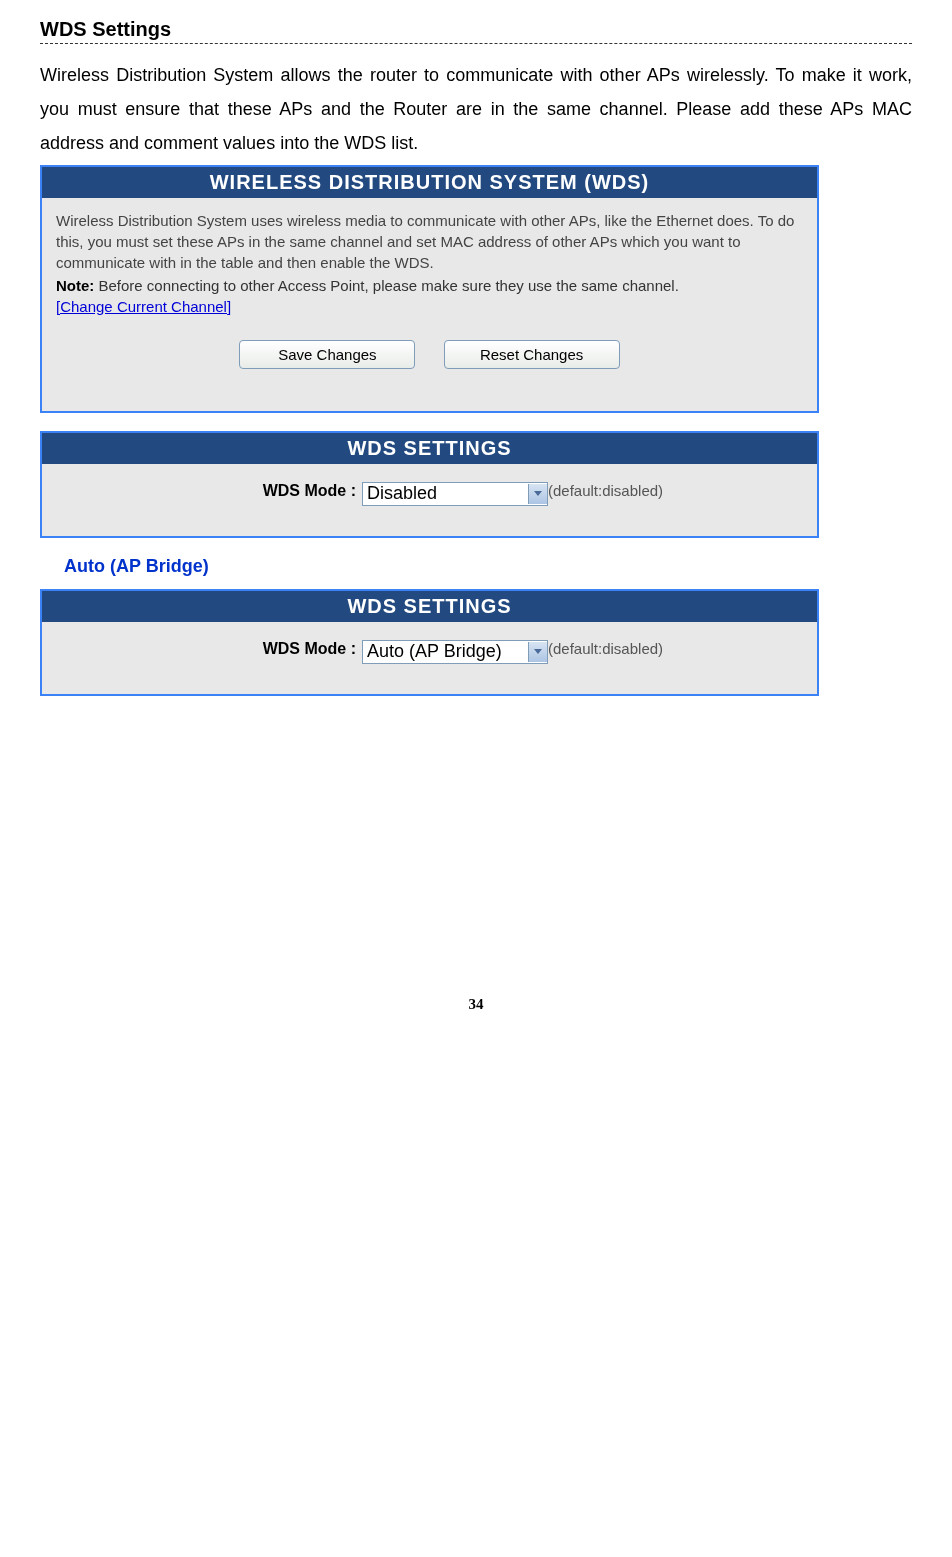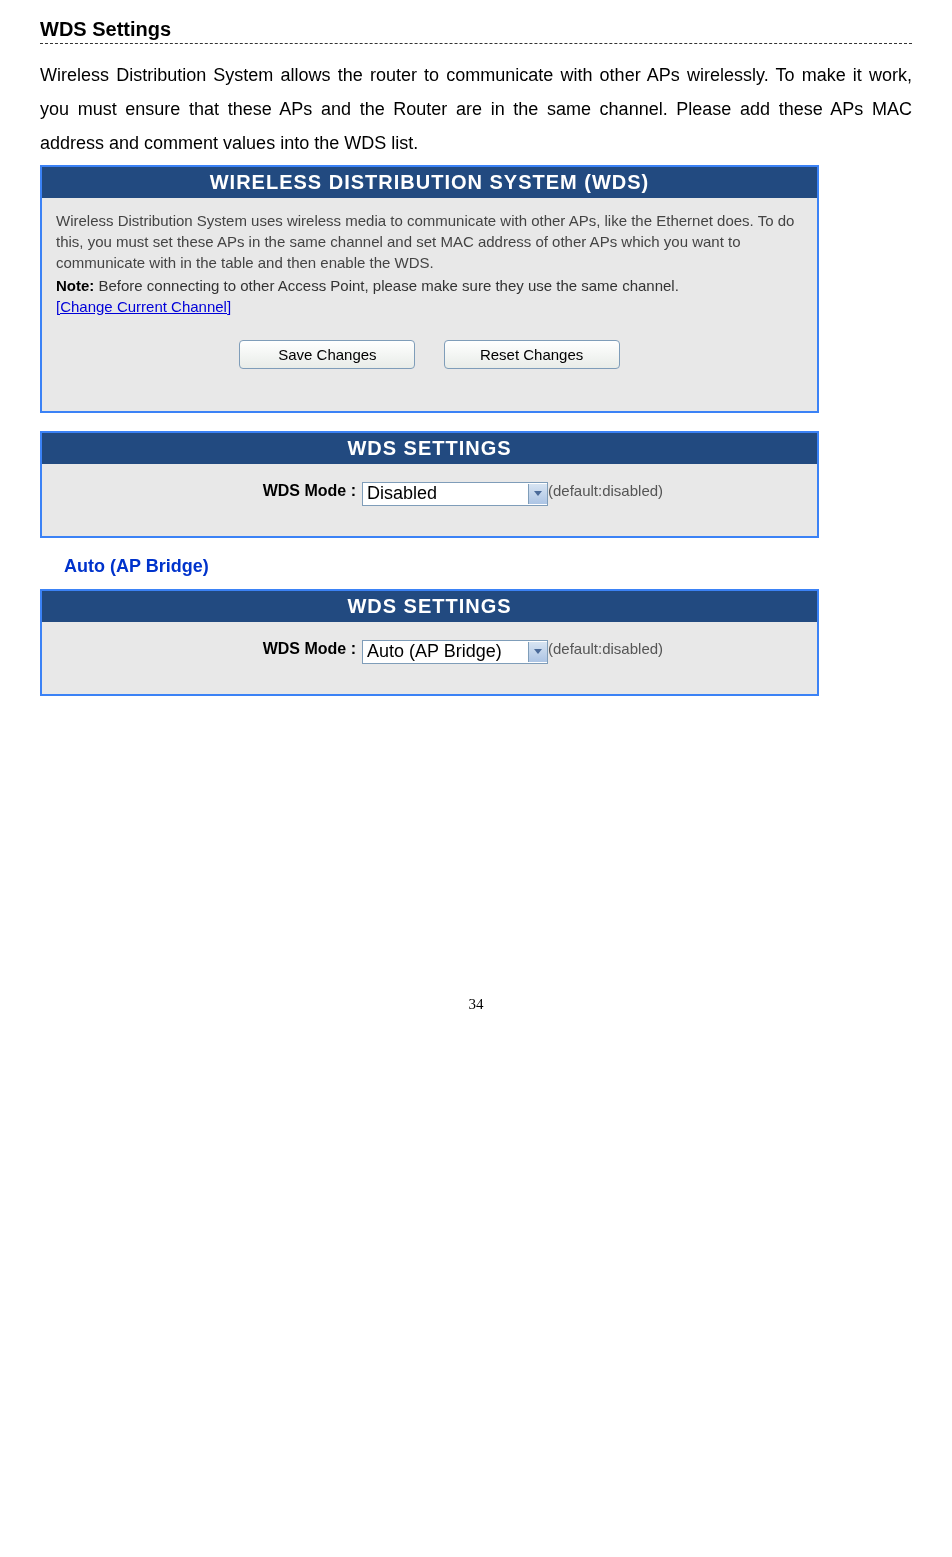--- a/index.html
+++ b/index.html
@@ -106,20 +106,21 @@
     font-weight: bold;
     font-size: 18px;
     margin: 14px 0 12px 24px;
   }
   .page-num {
     text-align: center;
     font-family: "Times New Roman", serif;
     font-size: 15px;
     margin-top: 300px;
     padding-bottom: 20px;
+    font-weight: bold;
   }
 </style>
 </head>
 <body>
 
 <div class="section-title">WDS Settings</div>
 <hr class="dashed-hr">
 
 <div class="intro">Wireless Distribution System allows the router to communicate with other APs wirelessly. To make it work, you must ensure that these APs and the Router are in the same channel. Please add these APs MAC address and comment values into the WDS list.</div>
 

